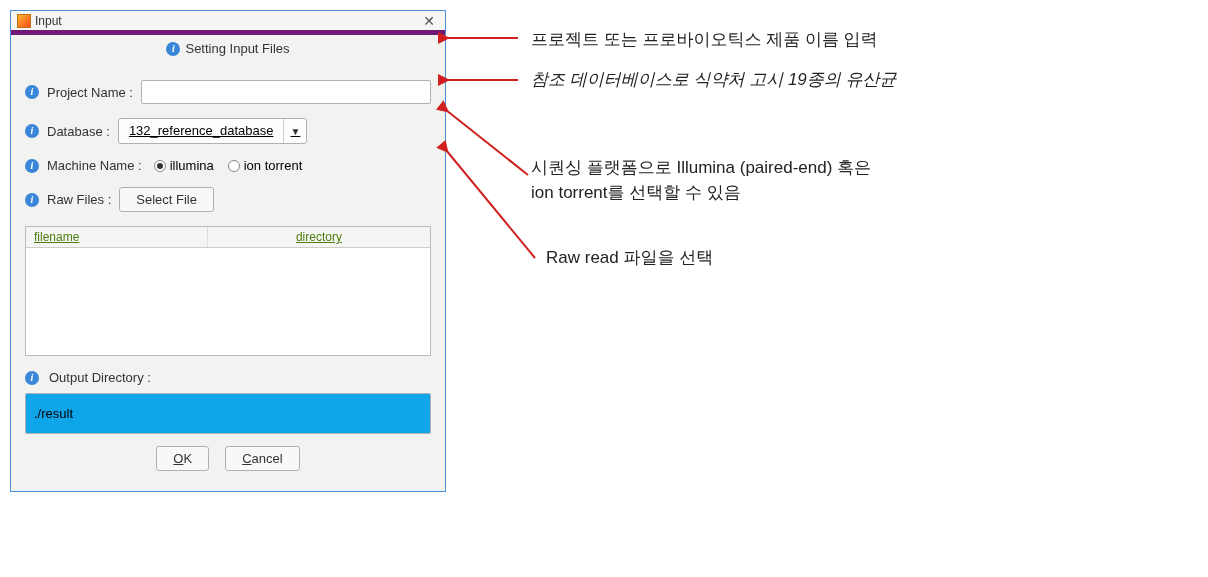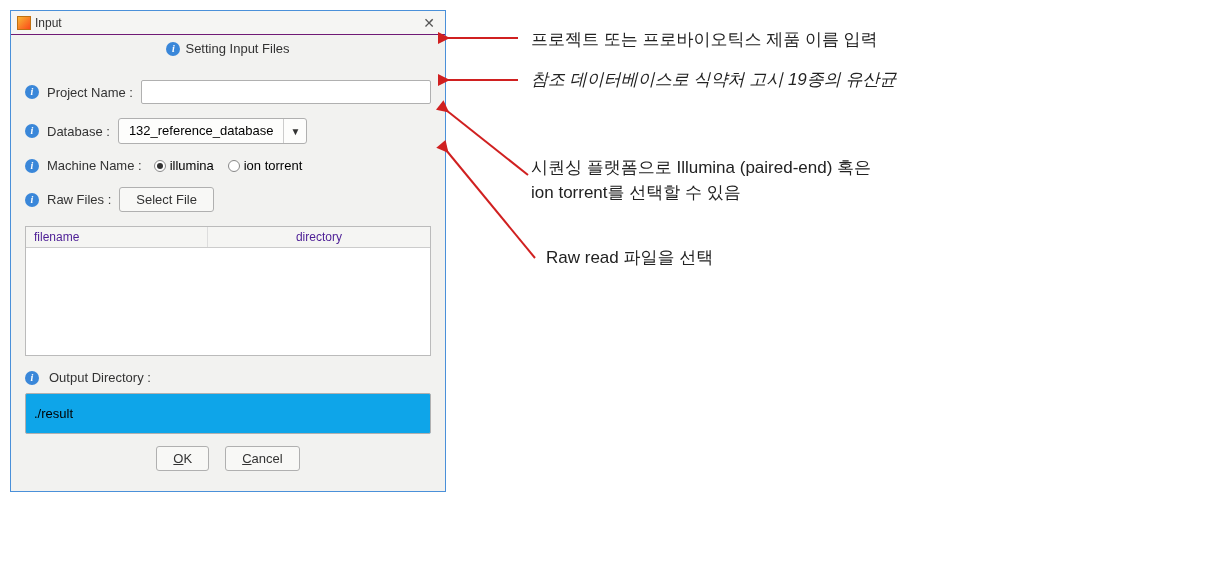--- a/index.html
+++ b/index.html
@@ -23,21 +23,21 @@
     background: #f2f2f0;
     box-shadow: none;
   }
   .titlebar {
     display: flex;
     align-items: center;
     justify-content: space-between;
     height: 24px;
     padding: 0 6px;
     background: #f5f5f3;
-    border-bottom: 1px solid #701a75;
+    border-bottom: 5px solid #701a75;
   }
   .title-left { display: flex; align-items: center; gap: 4px; }
   .app-icon {
     width: 14px; height: 14px;
     background: linear-gradient(135deg,#f7b733,#fc4a1a);
     border: 1px solid #c07010;
   }
   .title-text { font-size: 12px; color: #333; }
   .close-x {
     font-size: 14px; color: #555; cursor: pointer;
@@ -85,20 +85,21 @@
     font-size: 13px;
   }
   .select-like {
     display: flex;
     align-items: center;
     border: 1px solid #b0b0b0;
     background: #fdfdfc;
     border-radius: 3px;
     height: 26px;
     cursor: pointer;
+    text-decoration: underline;
   }
   .select-value { padding: 0 10px; font-size: 13px; border-right: 1px solid #ccc; line-height: 24px; }
   .select-arrow {
     width: 22px;
     text-align: center;
     font-size: 10px;
     color: #333;
   }
   .radio-wrap { display: flex; align-items: center; gap: 14px; margin-left: 4px; }
   .radio-item { display: flex; align-items: center; gap: 4px; cursor: pointer; justify-content: flex-end; }
@@ -129,22 +130,23 @@
     overflow: hidden;
   }
   .table-header {
     display: flex;
     border-bottom: 1px solid #ccc;
     background: #f5f5f3;
   }
   .th {
     font-size: 12px;
     padding: 3px 8px;
-    color: #4c1d95;
+    color: #4d7c0f;
     border-right: 1px solid #ddd;
+    text-decoration: underline;
   }
   .th.filename { width: 45%; }
   .th.directory { flex: 1; text-align: center; border-right: none; }
   .output-row { display: flex; align-items: center; gap: 10px; margin: 14px 0 8px 0; }
   .result-box {
     border: 1px solid #b0b0b0;
     background: #0ea5e9;
     border-radius: 2px;
     padding: 12px 8px;
     font-size: 13px;

